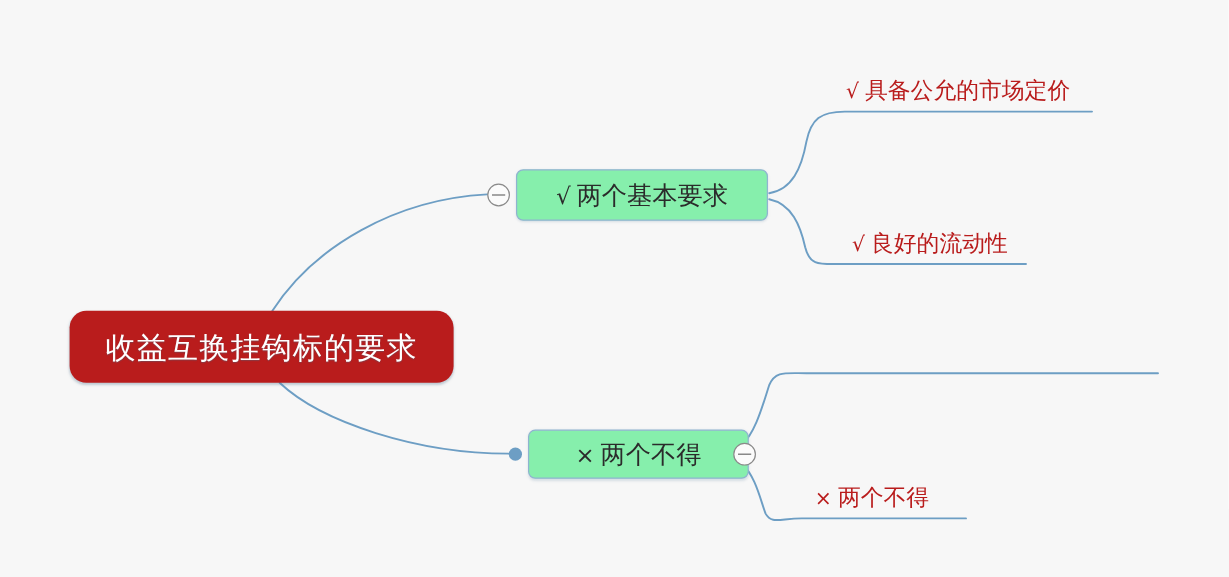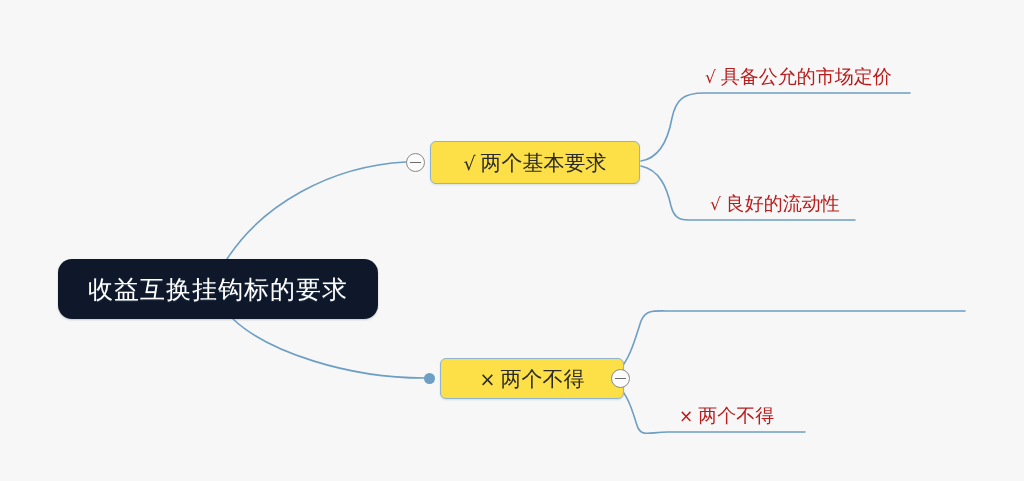--- a/index.html
+++ b/index.html
@@ -25,39 +25,39 @@
   }
 
   
   .root-node {
     position: absolute;
     left: 58px;
     top: 259px;
     width: 320px;
     height: 60px;
     border-radius: 14px;
-    background: #0f172a;
+    background: #b91c1c;
     box-shadow: 0 1px 2px rgba(90,120,145,0.35);
     display: flex;
     align-items: center;
     justify-content: center;
     box-sizing: border-box;
   }
   .root-label {
     color: #ffffff;
     font-size: 25px;
     letter-spacing: 1px;
     white-space: nowrap;
     text-shadow: 0 1px 1px rgba(70,100,125,0.45);
   }
 
   
   .branch-node {
     position: absolute;
-    background: #fde047;
+    background: #86efac;
     border: 1px solid #8fb4d0;
     border-radius: 6px;
     display: flex;
     align-items: center;
     justify-content: center;
     box-sizing: border-box;
     box-shadow: 0 1px 2px rgba(120,150,175,0.25);
   }
   .branch-label {
     color: #2b2b2b;

